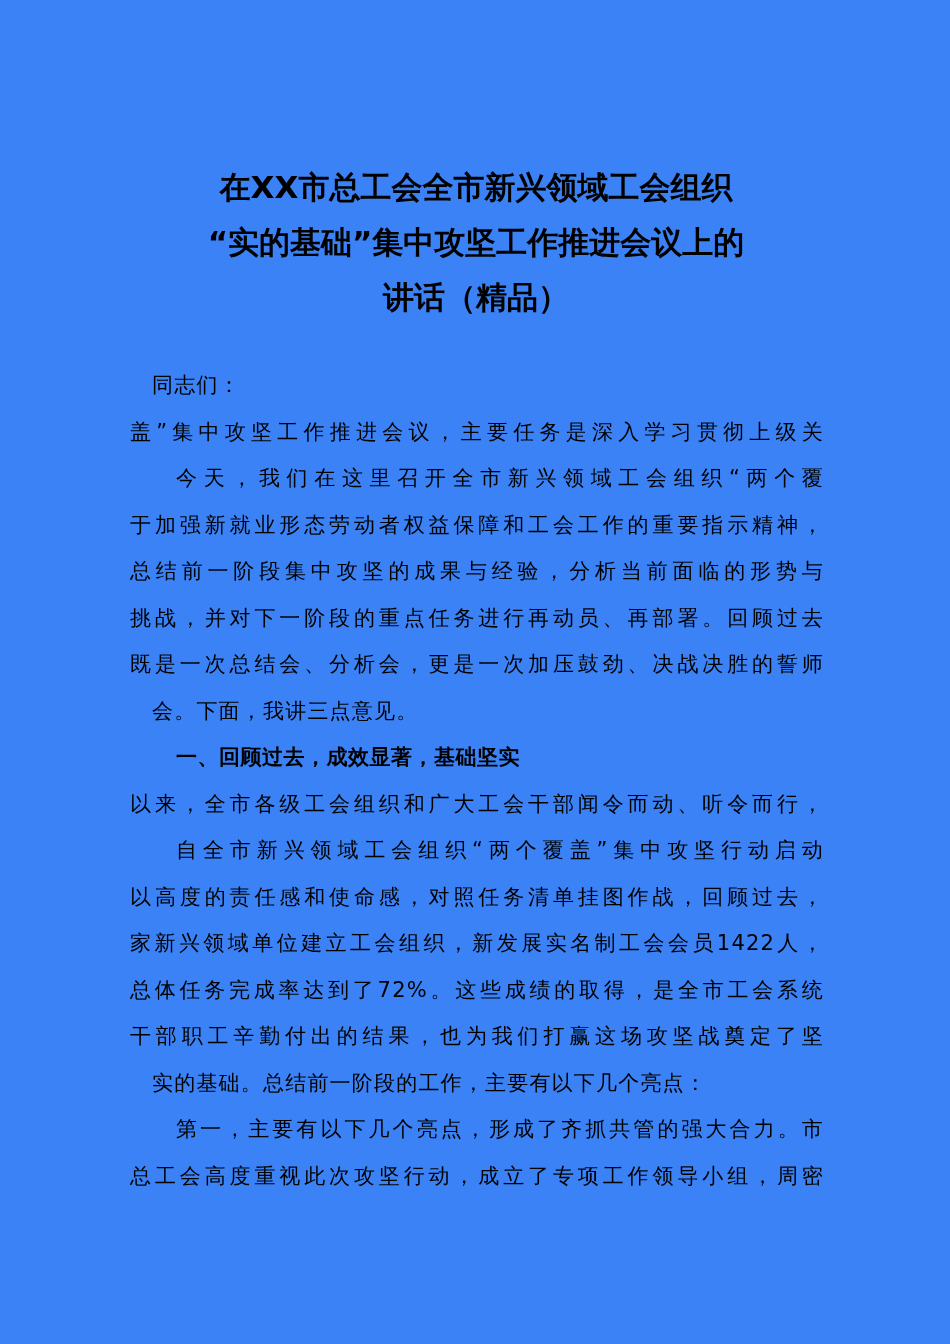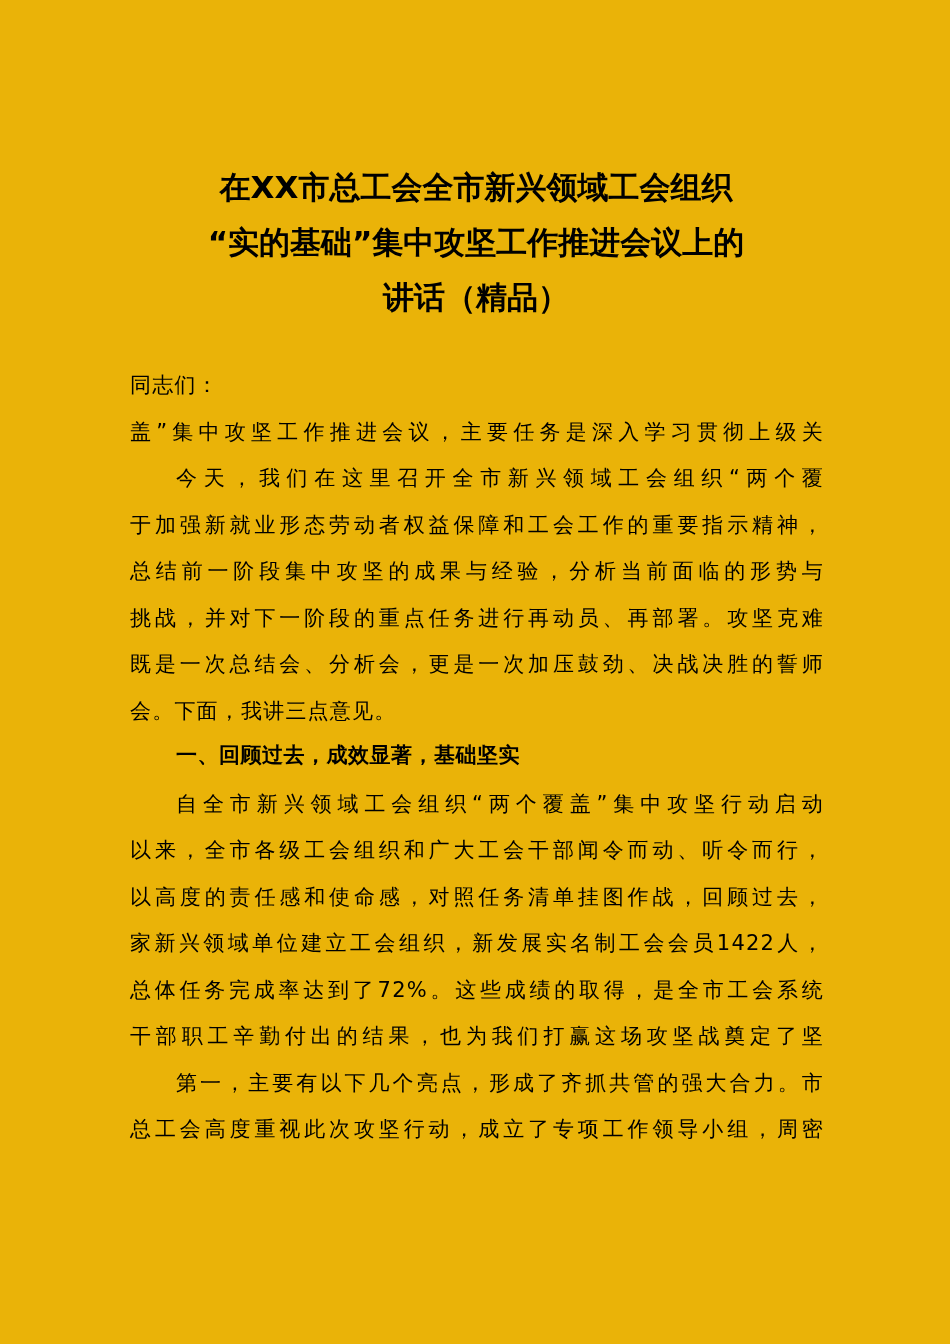--- a/index.html
+++ b/index.html
@@ -14,21 +14,21 @@
       position: relative;
       color: #000000;
       font-family: "DejaVu Serif", "Liberation Serif", serif;
     }
     .page {
       position: absolute;
       left: 0;
       top: 0;
       width: 950px;
       height: 1344px;
-      background: #eab308;
+      background: #3b82f6;
     }
     .title-block {
       position: absolute;
       left: 130px;
       top: 160px;
       width: 692px;
       text-align: center;
       font-family: "DejaVu Sans", "Liberation Sans", sans-serif;
       font-weight: bold;
       font-size: 31px;
@@ -51,30 +51,30 @@
     .line {
       display: block;
       white-space: nowrap;
       letter-spacing: 1.2px;
       text-align: justify;
       text-align-last: justify;
       height: 46.5px;
     }
     .line.short {
       text-align-last: left;
+      margin-left: 22px;
     }
     .line.indent {
       padding-left: 46px;
     }
     .heading {
       font-weight: bold;
       padding-left: 46px;
       text-align-last: left;
       letter-spacing: 0.5px;
-      font-family: Liberation Mono, monospace;
     }
   </style>
 </head>
 <body>
 
 <div class="page">
 
   <div class="title-block">
     <span class="title-line">在XX市总工会全市新兴领域工会组织</span>
     <span class="title-line">“实的基础”集中攻坚工作推进会议上的</span>
@@ -82,34 +82,35 @@
   </div>
 
   <div class="body-block">
     <span class="line short">同志们：</span>
 
     <div>
       <span class="line">盖”集中攻坚工作推进会议，主要任务是深入学习贯彻上级关</span>
       <span class="line indent">今天，我们在这里召开全市新兴领域工会组织“两个覆</span>
       <span class="line">于加强新就业形态劳动者权益保障和工会工作的重要指示精神，</span>
       <span class="line">总结前一阶段集中攻坚的成果与经验，分析当前面临的形势与</span>
-      <span class="line">挑战，并对下一阶段的重点任务进行再动员、再部署。攻坚克难</span>
+      <span class="line">挑战，并对下一阶段的重点任务进行再动员、再部署。回顾过去</span>
       <span class="line">既是一次总结会、分析会，更是一次加压鼓劲、决战决胜的誓师</span>
       <span class="line short">会。下面，我讲三点意见。</span>
     </div>
 
     <span class="line heading">一、回顾过去，成效显著，基础坚实</span>
 
     <div>
+      <span class="line">以来，全市各级工会组织和广大工会干部闻令而动、听令而行，</span>
       <span class="line indent">自全市新兴领域工会组织“两个覆盖”集中攻坚行动启动</span>
-      <span class="line">以来，全市各级工会组织和广大工会干部闻令而动、听令而行，</span>
       <span class="line">以高度的责任感和使命感，对照任务清单挂图作战，回顾过去，</span>
       <span class="line">家新兴领域单位建立工会组织，新发展实名制工会会员1422人，</span>
       <span class="line">总体任务完成率达到了72%。这些成绩的取得，是全市工会系统</span>
       <span class="line">干部职工辛勤付出的结果，也为我们打赢这场攻坚战奠定了坚</span>
+      <span class="line short">实的基础。总结前一阶段的工作，主要有以下几个亮点：</span>
     </div>
 
     <div>
       <span class="line indent">第一，主要有以下几个亮点，形成了齐抓共管的强大合力。市</span>
       <span class="line">总工会高度重视此次攻坚行动，成立了专项工作领导小组，周密</span>
     </div>
   </div>
 
 </div>
 

